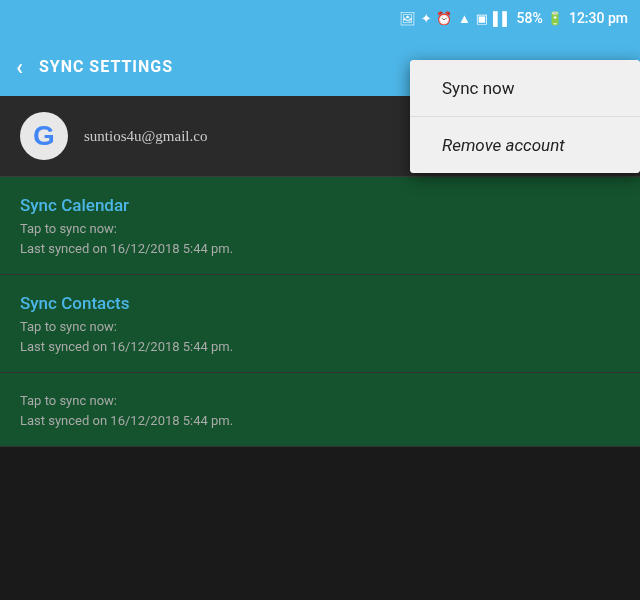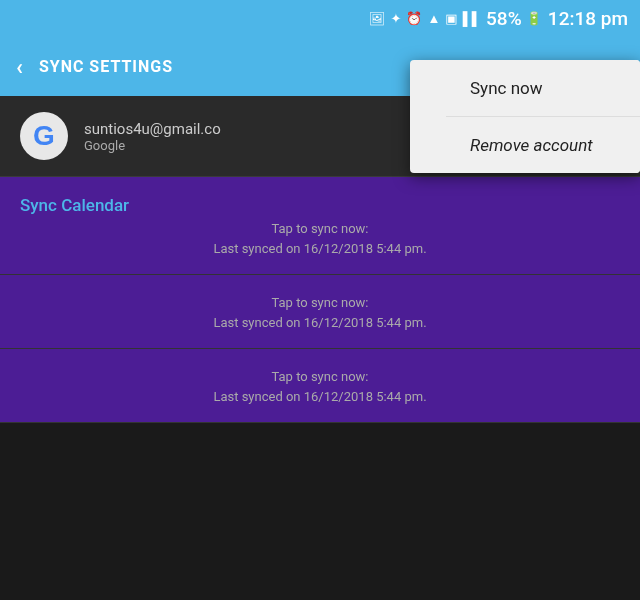--- a/index.html
+++ b/index.html
@@ -22,21 +22,21 @@
       padding: 0 12px;
       gap: 6px;
     }
     .status-icons {
       display: flex;
       align-items: center;
       gap: 5px;
     }
     .status-text {
       color: white;
-      font-size: 19px;
+      font-size: 14px;
       font-weight: 500;
     }
     .status-icon {
       color: white;
       font-size: 13px;
     }
 
     
     .toolbar {
       background: #4db6e8;
@@ -79,73 +79,72 @@
       justify-content: center;
       flex-shrink: 0;
     }
     .google-g {
       font-size: 28px;
       font-weight: bold;
       font-family: Arial, sans-serif;
     }
     .account-info {
       display: flex;
-      flex-direction: column;
+      flex-direction: row;
+      font-family: Liberation Serif, serif;
     }
     .account-email {
       color: #cccccc;
       font-size: 15px;
     }
     .account-type {
       color: #aaaaaa;
       font-size: 13px;
     }
 
     
     .sync-list {
-      background: #4c1d95;
+      background: #14532d;
     }
     .sync-item {
       padding: 18px 20px 16px 20px;
       border-bottom: 1px solid #333;
       cursor: pointer;
     }
     .sync-item-title {
       color: #4db6e8;
       font-size: 17px;
       font-weight: 500;
       margin-bottom: 4px;
     }
     .sync-item-sub {
       color: #aaaaaa;
       font-size: 13px;
       line-height: 1.5;
-      text-align: center;
     }
 
     
     .dropdown-menu {
       position: absolute;
       top: 60px;
       right: 0;
       background: #f0f0f0;
       border-radius: 4px;
       box-shadow: 0 4px 16px rgba(0,0,0,0.5);
       width: 230px;
       z-index: 100;
       overflow: hidden;
     }
     .dropdown-item {
-      padding: 18px 24px;
+      padding: 18px 32px;
       font-size: 17px;
       color: #222222;
       cursor: pointer;
       background: #f0f0f0;
       border-bottom: 1px solid #ddd;
-      margin-left: 36px;
     }
     .dropdown-item:last-child {
       border-bottom: none;
       font-style: italic;
     }
 
     
     .g-blue { color: #4285F4; }
   </style>
 </head>
@@ -154,48 +153,48 @@
 <div class="status-bar">
   <div class="status-icons">
     <span class="status-icon">🖼</span>
     <span class="status-icon">✦</span>
     <span class="status-icon">⏰</span>
     <span class="status-icon">▲</span>
     <span class="status-icon">▣</span>
     <span class="status-icon">▌▌</span>
     <span class="status-text">58%</span>
     <span class="status-icon">🔋</span>
-    <span class="status-text">12:18 pm</span>
+    <span class="status-text">12:30 pm</span>
   </div>
 </div>
 
 <div class="toolbar">
   <span class="back-arrow">‹</span>
   <span class="toolbar-title">SYNC SETTINGS</span>
 </div>
 
 <div class="account-row">
   <div class="google-logo">
     <span class="google-g">
       <span class="g-blue">G</span>
     </span>
   </div>
   <div class="account-info">
     <span class="account-email">suntios4u@gmail.co</span>
-    <span class="account-type">Google</span>
   </div>
 </div>
 
 <div class="sync-list">
   <div class="sync-item">
     <div class="sync-item-title">Sync Calendar</div>
     <div class="sync-item-sub">Tap to sync now:</div>
     <div class="sync-item-sub">Last synced on 16/12/2018  5:44 pm.</div>
   </div>
   <div class="sync-item">
+    <div class="sync-item-title">Sync Contacts</div>
     <div class="sync-item-sub">Tap to sync now:</div>
     <div class="sync-item-sub">Last synced on 16/12/2018  5:44 pm.</div>
   </div>
   <div class="sync-item">
     <div class="sync-item-sub">Tap to sync now:</div>
     <div class="sync-item-sub">Last synced on 16/12/2018  5:44 pm.</div>
   </div>
 </div>
 
 <div class="dropdown-menu">

